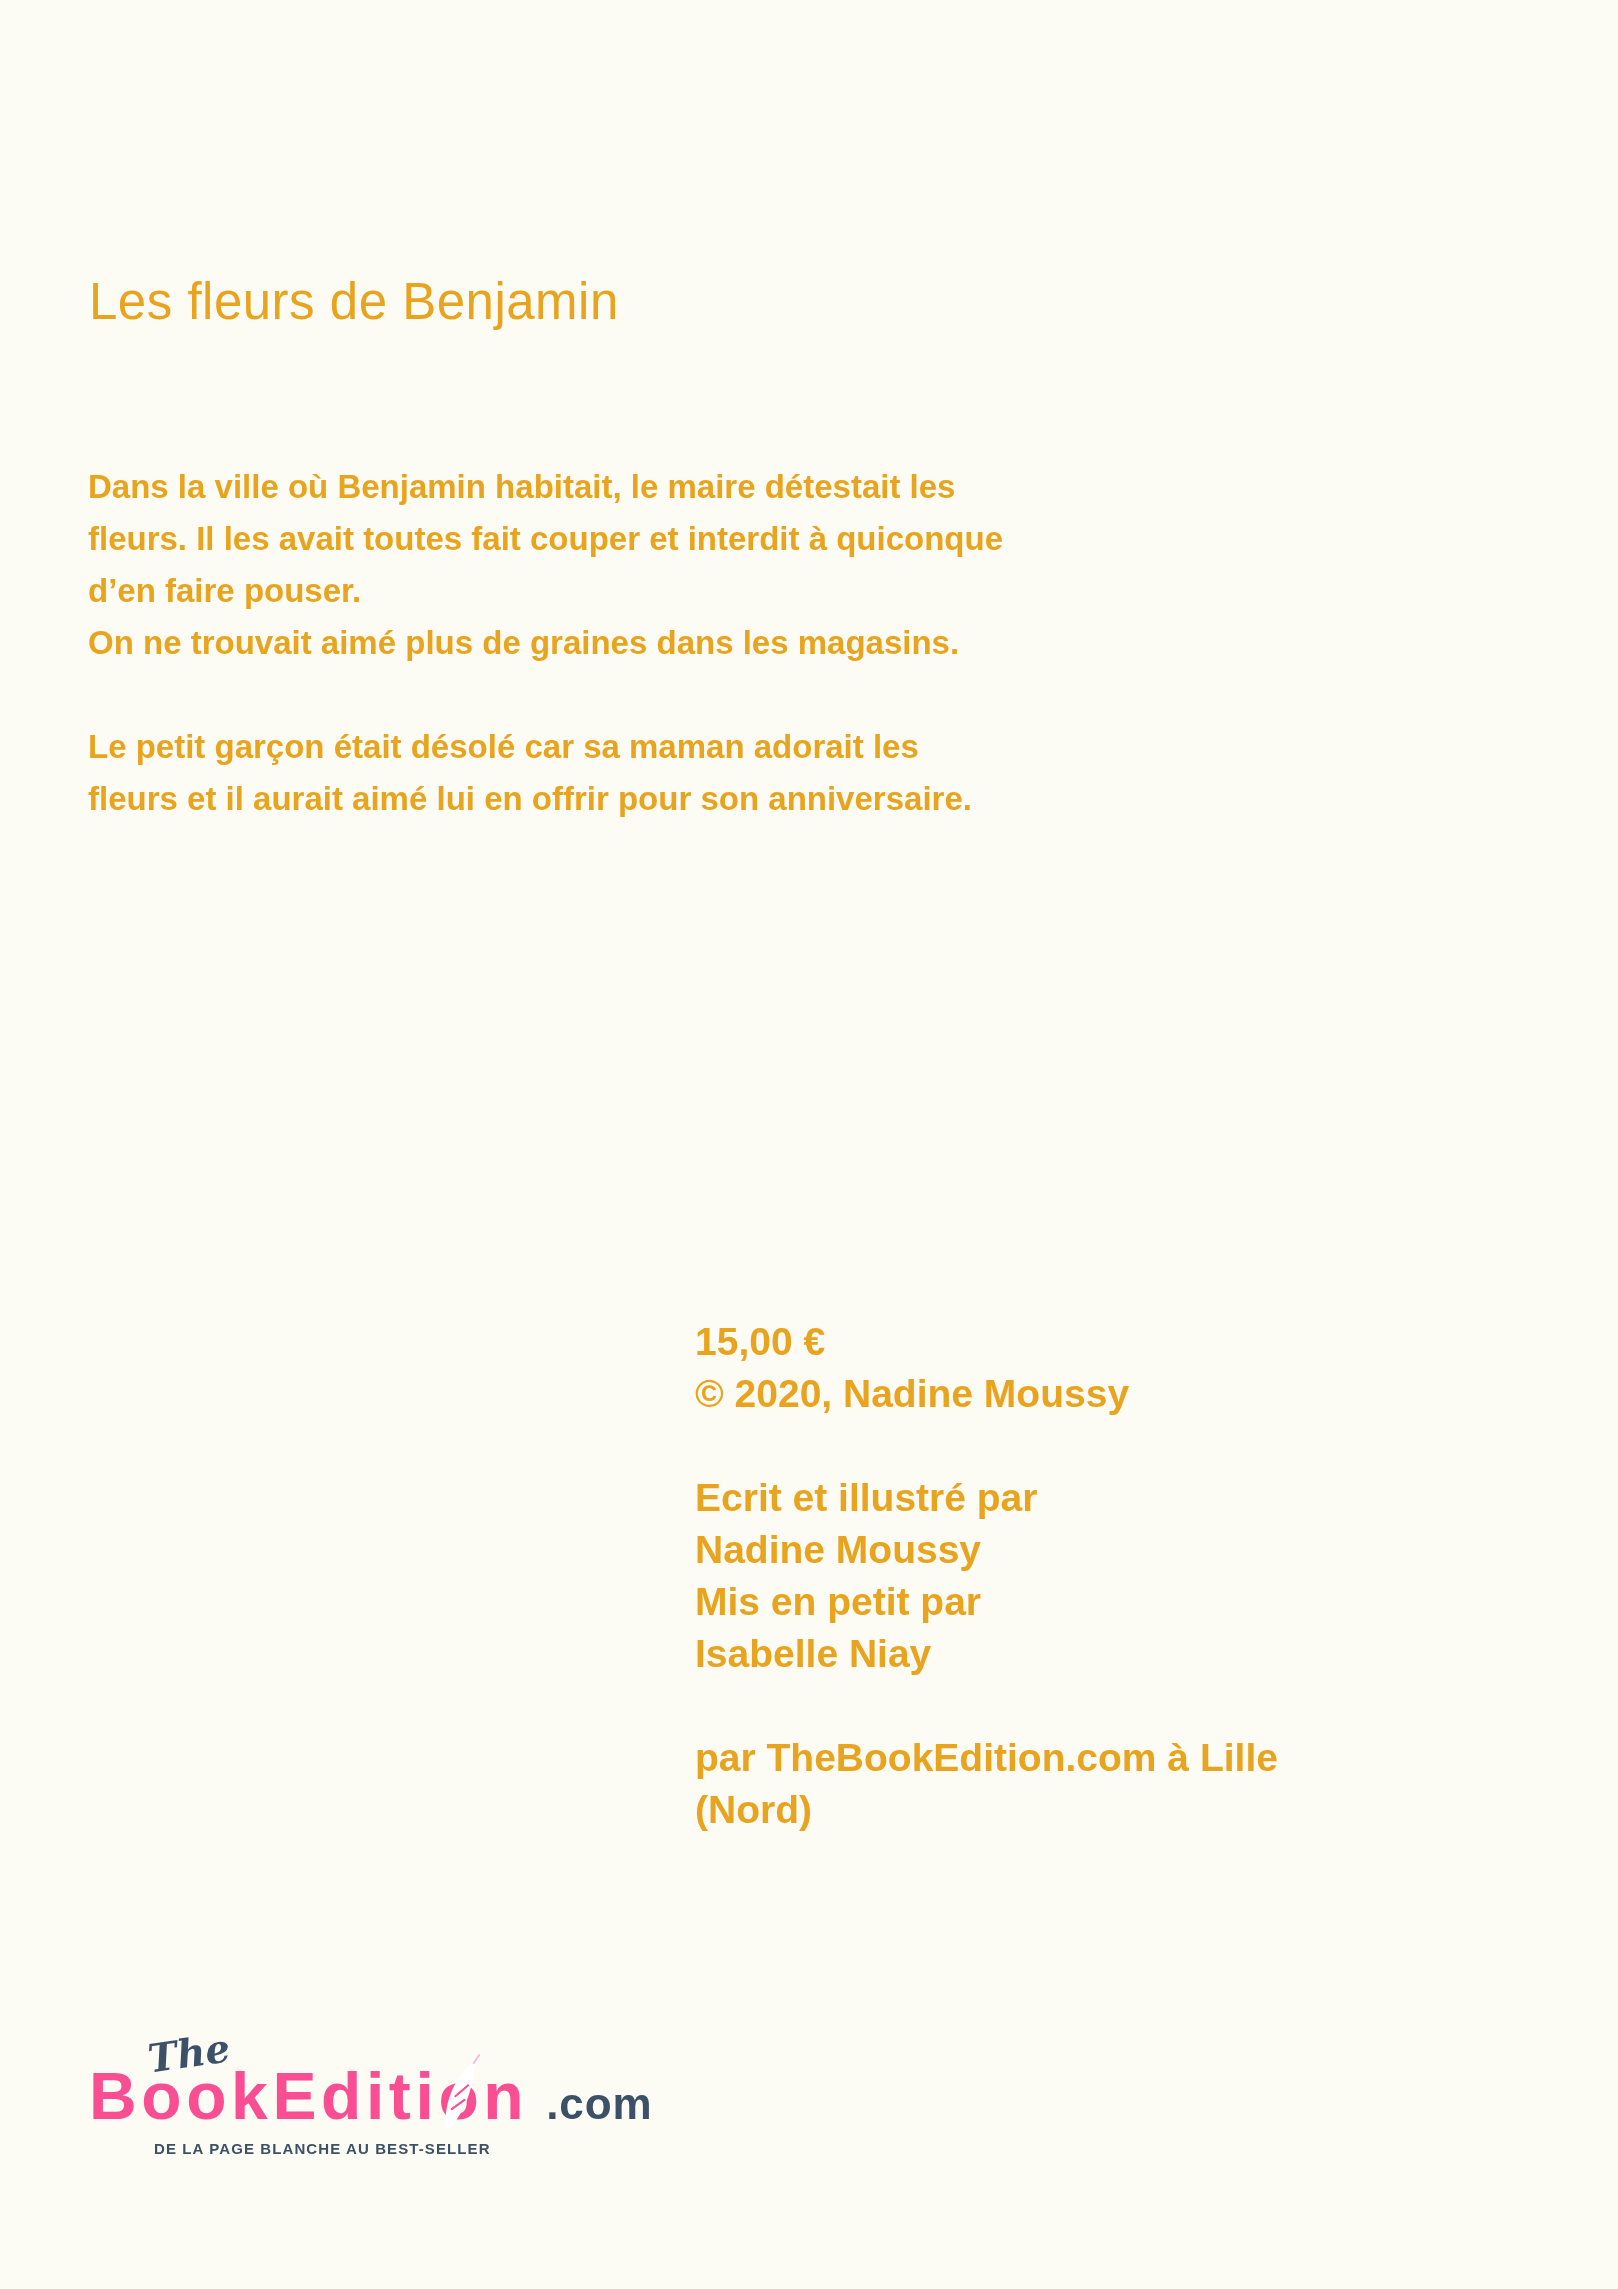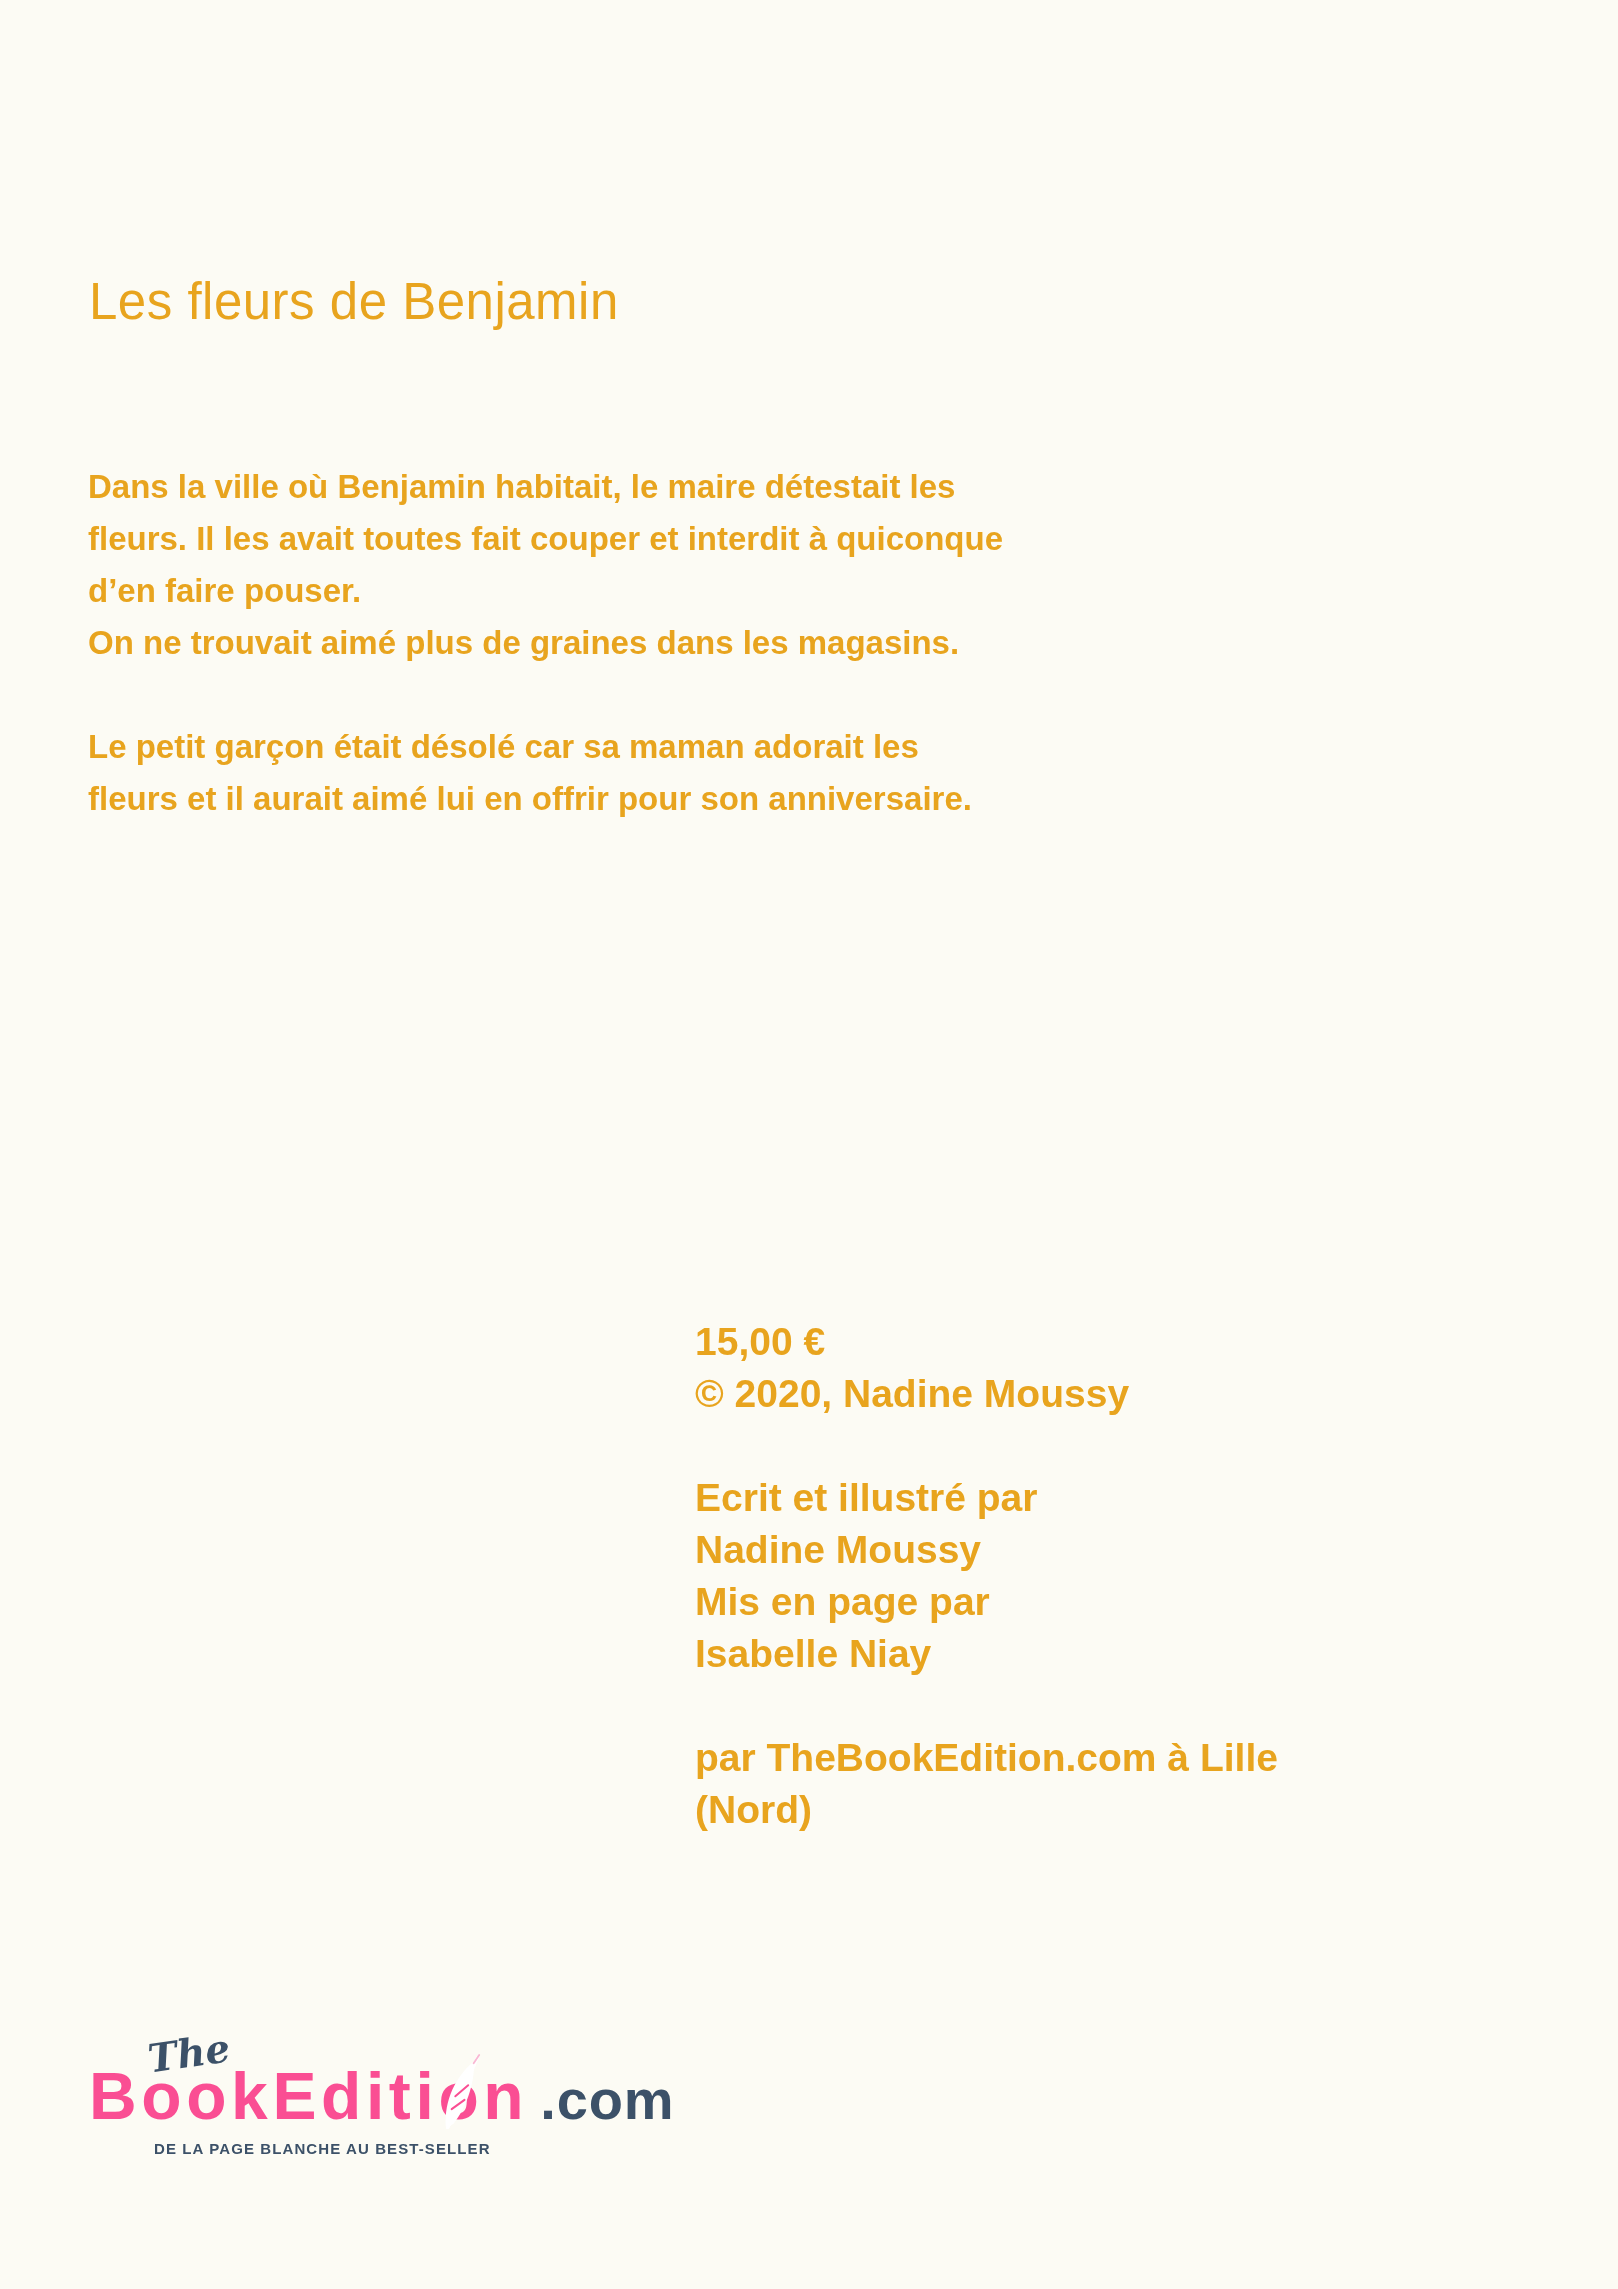--- a/index.html
+++ b/index.html
@@ -64,23 +64,23 @@
   .feather-o{
     position:relative;display:inline-block;
   }
   .feather-o .feather-svg{
     position:absolute;left:-1.8px;bottom:-3.7px;
     width:44px;height:79px;
     pointer-events:none;
   }
   .logo-word .tld{
     color:var(--logo-blue);
-    font-size:56px;font-weight:bold;line-height:1;
+    font-size:44px;font-weight:bold;line-height:1;
     letter-spacing:0.9px;
-    margin-left:12px;
+    margin-left:18px;
   }
   .tagline{
     position:absolute;left:65px;top:110px;
     font-size:15px;font-weight:bold;
     letter-spacing:1.1px;
     color:var(--logo-blue);
     white-space:nowrap;
   }
 </style>
 </head>
@@ -99,21 +99,21 @@
     <div class="ln">Le petit garçon était désolé car sa maman adorait les</div>
     <div class="ln">fleurs et il aurait aimé lui en offrir pour son anniversaire.</div>
   </div>
 
   <div class="colophon">
     <div class="ln">15,00 €</div>
     <div class="ln">© 2020, Nadine Moussy</div>
     <div class="ln"></div>
     <div class="ln">Ecrit et illustré par</div>
     <div class="ln">Nadine Moussy</div>
-    <div class="ln">Mis en page par</div>
+    <div class="ln">Mis en petit par</div>
     <div class="ln">Isabelle Niay</div>
     <div class="ln"></div>
     <div class="ln">par TheBookEdition.com à Lille</div>
     <div class="ln">(Nord)</div>
   </div>
 
   <div class="logo">
     <span class="logo-the">The</span>
     <div class="logo-word">
       <span class="pink">BookEditi</span>

